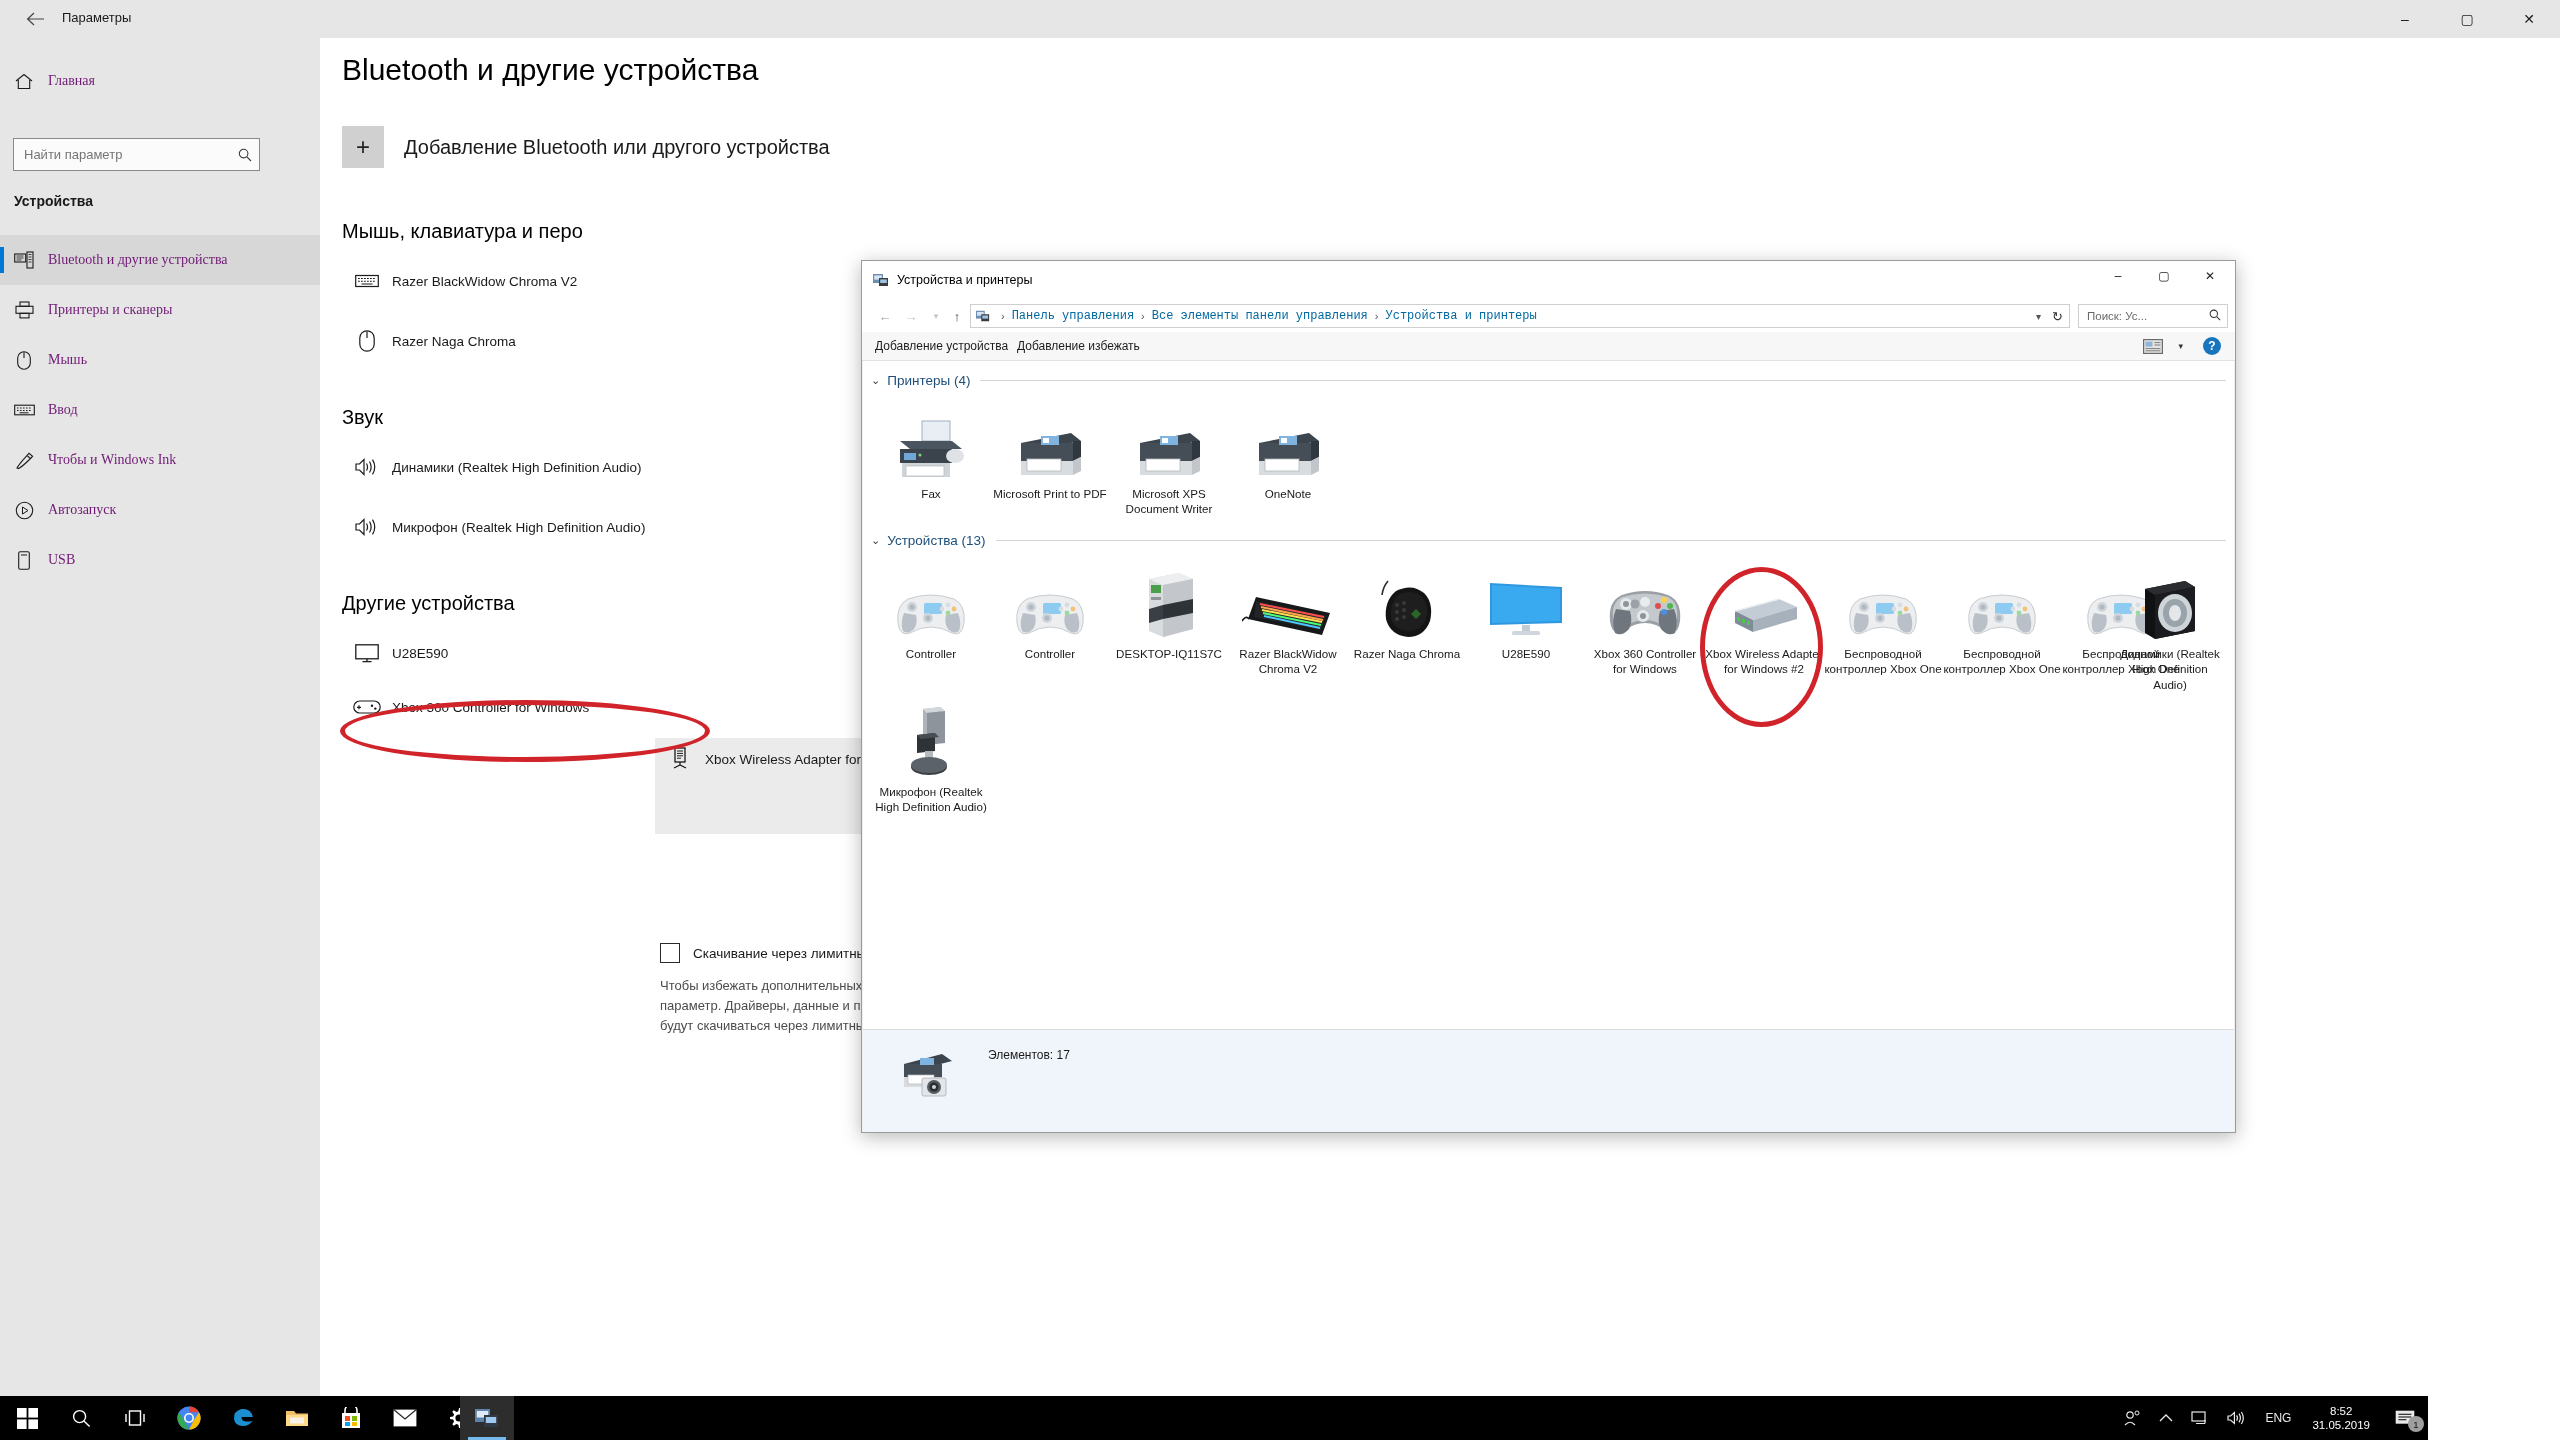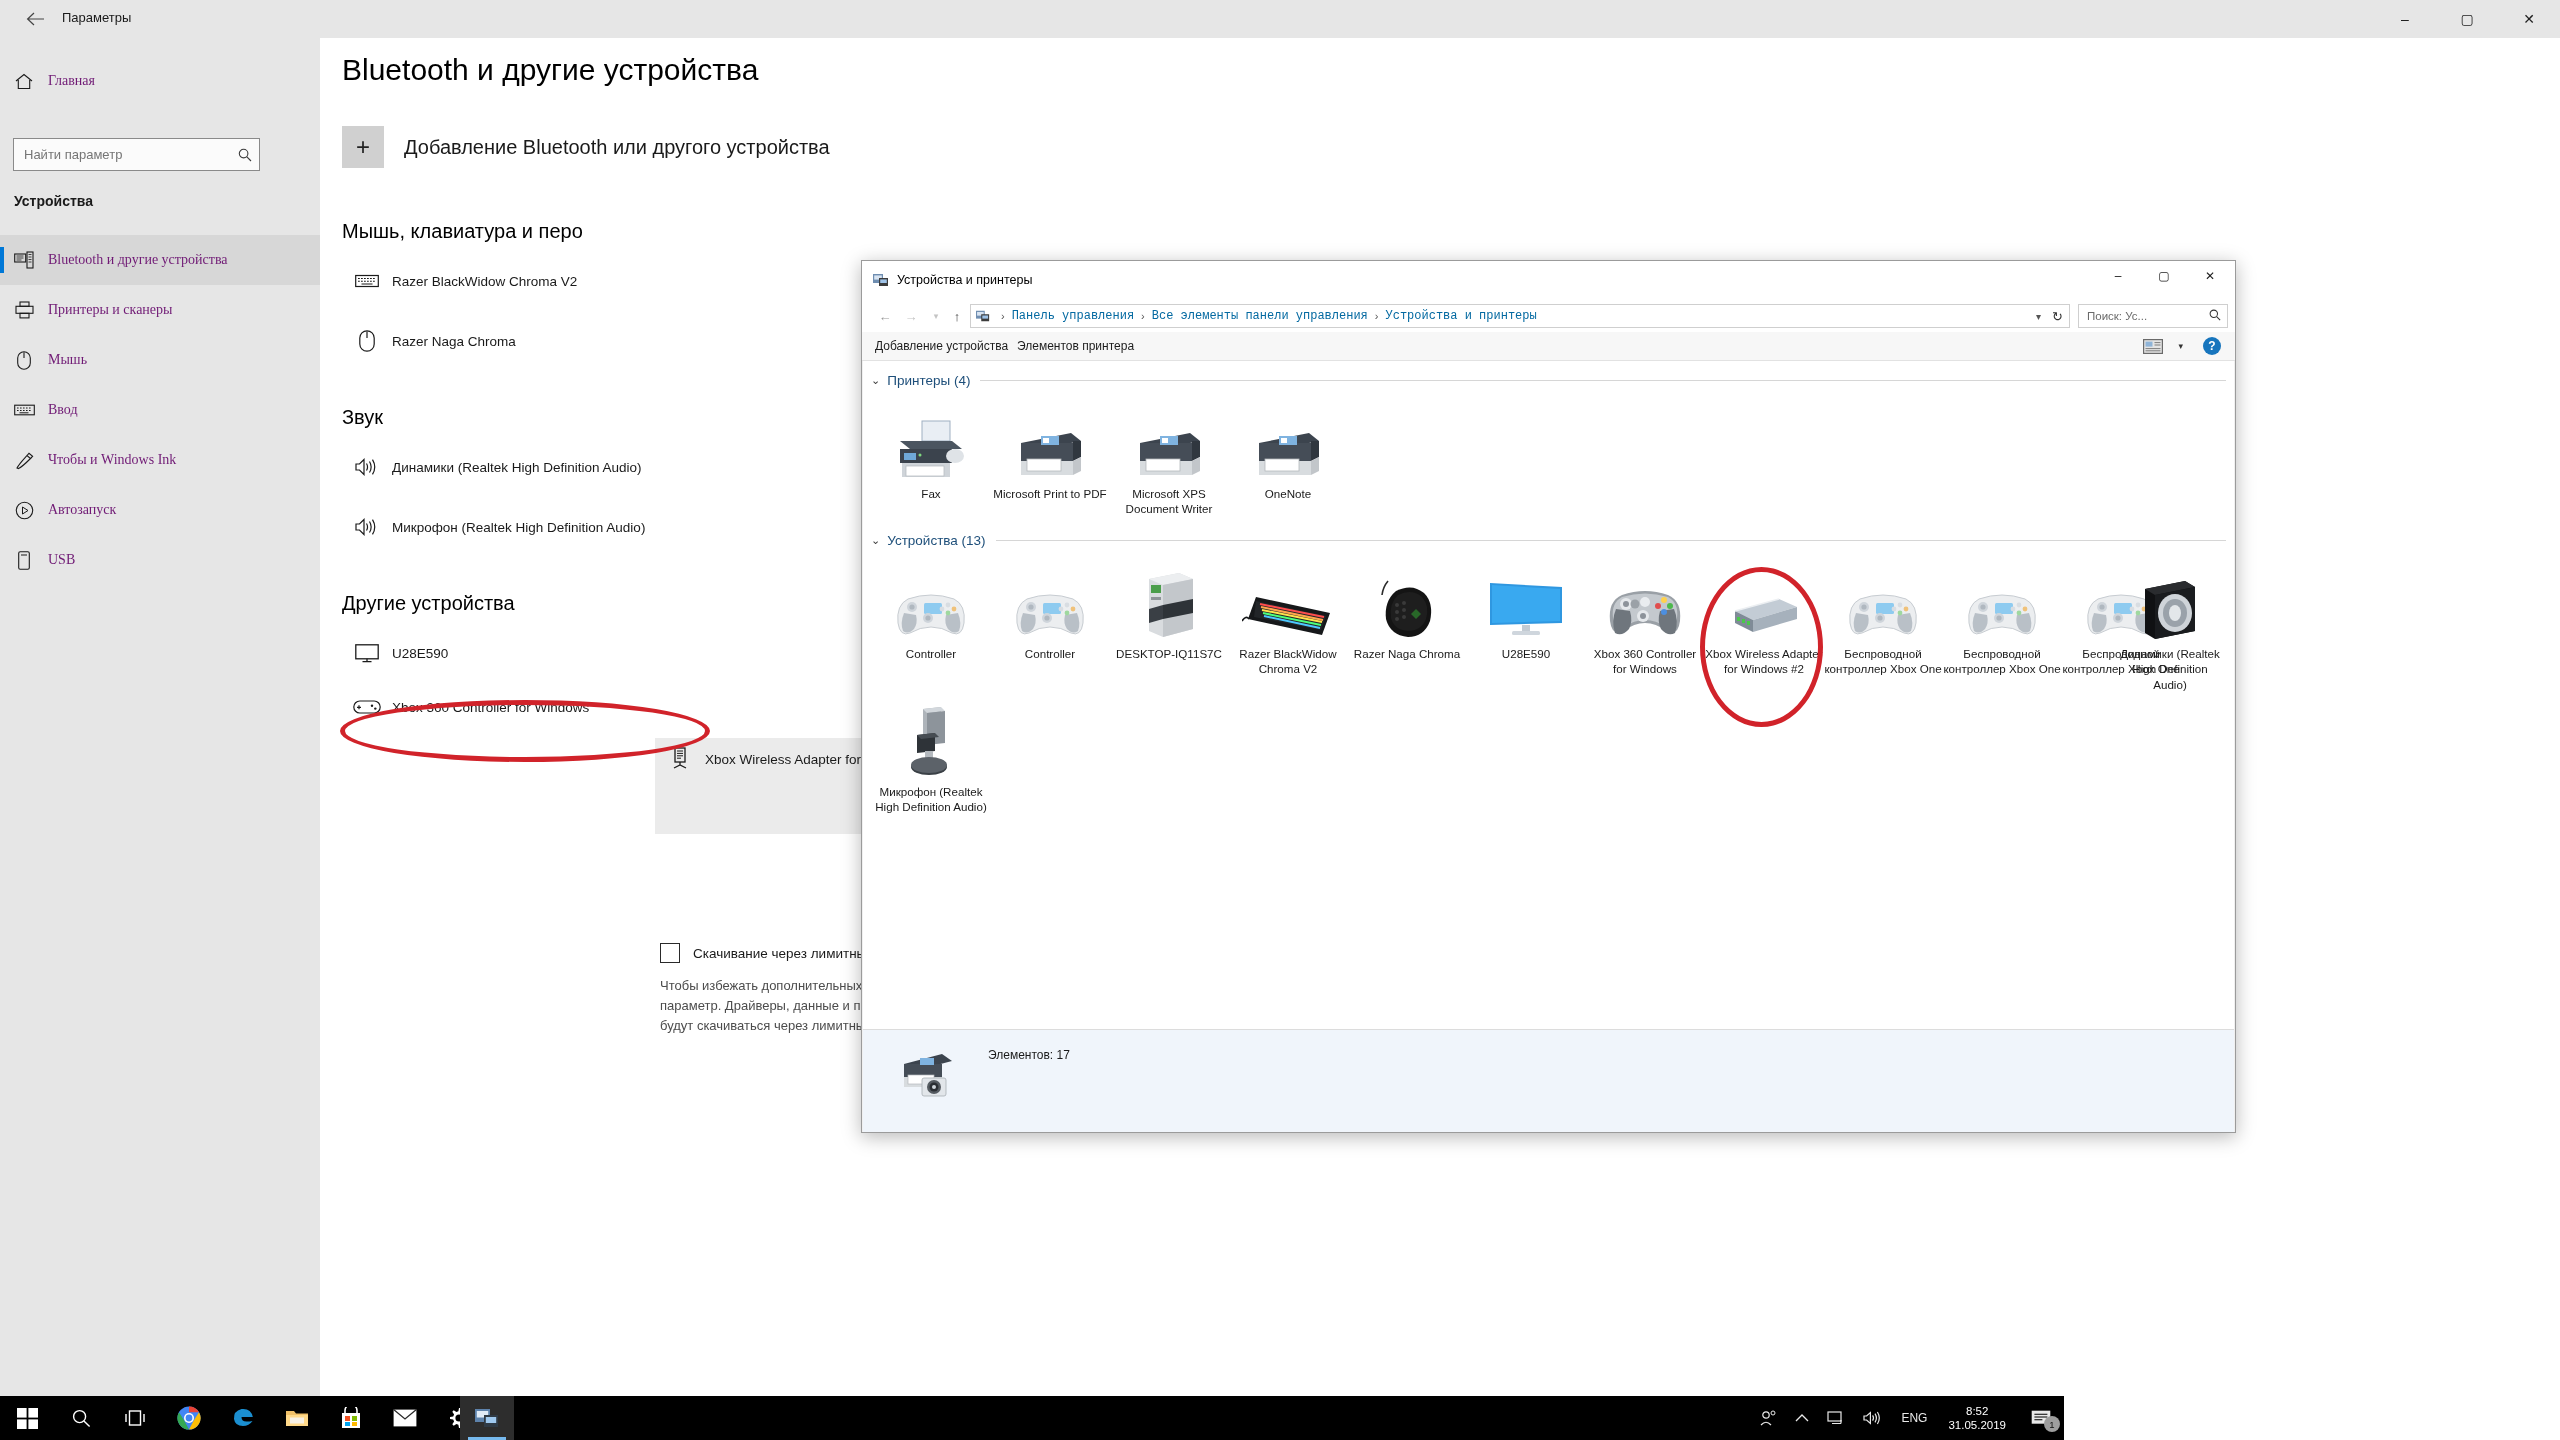--- a/index.html
+++ b/index.html
@@ -202,21 +202,21 @@
   }
 
   #cp-status {
     position: absolute; left: 1px; top: 768px; width: 1371px; height: 103px;
     background: #f0f5fb; border-top: 1px solid #dcdcdc;
   }
   #cp-status-icon { position: absolute; left: 37px; top: 18px; width: 58px; height: 52px; }
   #cp-status-text { position: absolute; left: 125px; top: 18px; font-size: 12px; color: #1a1a1a; }
 
   
-  #taskbar { position: absolute; left: 0; bottom: 0; width: 2064px; height: 44px; background: #000000; }
+  #taskbar { position: absolute; left: 0; bottom: 0; width: 2428px; height: 44px; background: #000000; }
   .tb-icon { position: absolute; top: 0; width: 54px; height: 44px; display:flex; align-items:center; justify-content:center; }
   .tb-icon.active { background: #2d2d2d; }
   .tb-icon.active::after { content:""; position:absolute; bottom:0; left:8px; width:38px; height:3px; background:#76b9ed; }
   #tray { position: absolute; right: 0; top: 0; height: 44px; display: flex; align-items: center; }
   .tray-item { padding: 0 9px; color: #e9e9e9; font-size: 12px; display:flex; align-items:center; justify-content:center; height:44px; }
   #tray-clock { text-align: center; line-height: 1.25; font-size: 11.5px; color: #fff; padding: 0 12px; }
   #tray-notif { position: relative; width: 46px; height: 44px; display:flex; align-items:center; justify-content:center; }
   #notif-badge {
     position: absolute; right: 4px; bottom: 8px; width: 16px; height: 16px;
     border-radius: 50%; background: #9e9e9e; color: #111;
@@ -479,21 +479,21 @@
         <svg width="12" height="12" viewBox="0 0 14 14">
             <circle cx="5.6" cy="5.6" r="4.3" stroke="#333" stroke-width="1.2" fill="none"></circle>
             <path d="M8.9 8.9 L13 13" stroke="#333" stroke-width="1.2"></path>
           </svg>
       </span>
     </div>
   </div>
 
   <div id="cp-toolbar">
     <span class="tb-item" id="tb-adddev">Добавление устройства</span>
-    <span class="tb-item" id="tb-addprn">Элементов принтера</span>
+    <span class="tb-item" id="tb-addprn">Добавление избежать</span>
     <span id="tb-viewicon">
       <svg width="20" height="15" viewBox="0 0 20 15">
           <rect x="0.6" y="0.6" width="18.8" height="13.8" stroke="#6a6a6a" stroke-width="1.2" fill="#e4e4e4"></rect>
           <rect x="2.5" y="2.6" width="7" height="5" fill="#8fb4d8"></rect>
           <path d="M11.5 3.6h6M11.5 6h6M2.5 9.6h15M2.5 11.8h15" stroke="#7d7d7d" stroke-width="1"></path>
         </svg>
     </span>
     <span id="tb-viewcaret">▾</span>
     <span id="tb-help">?</span>
   </div>

